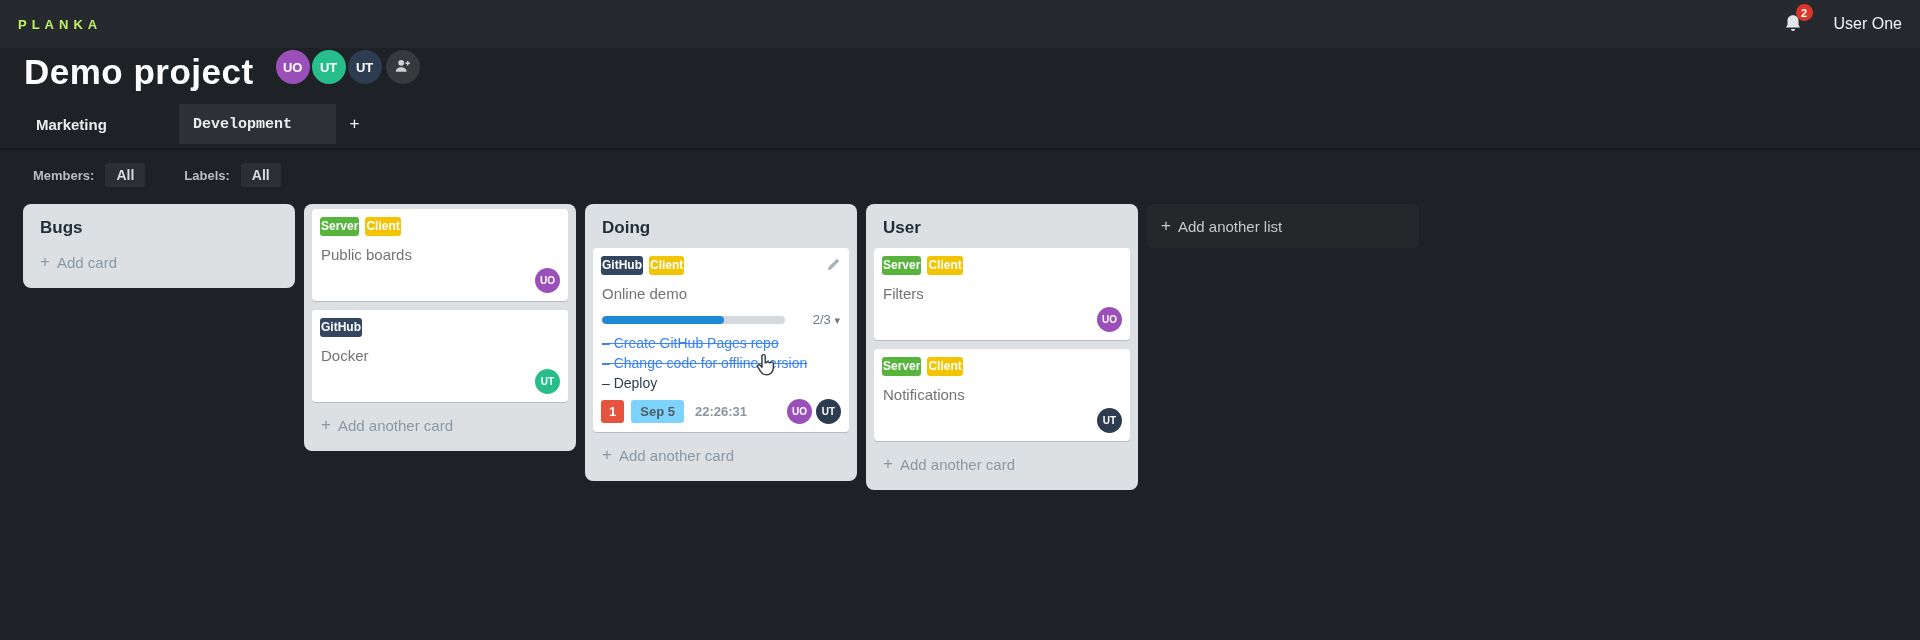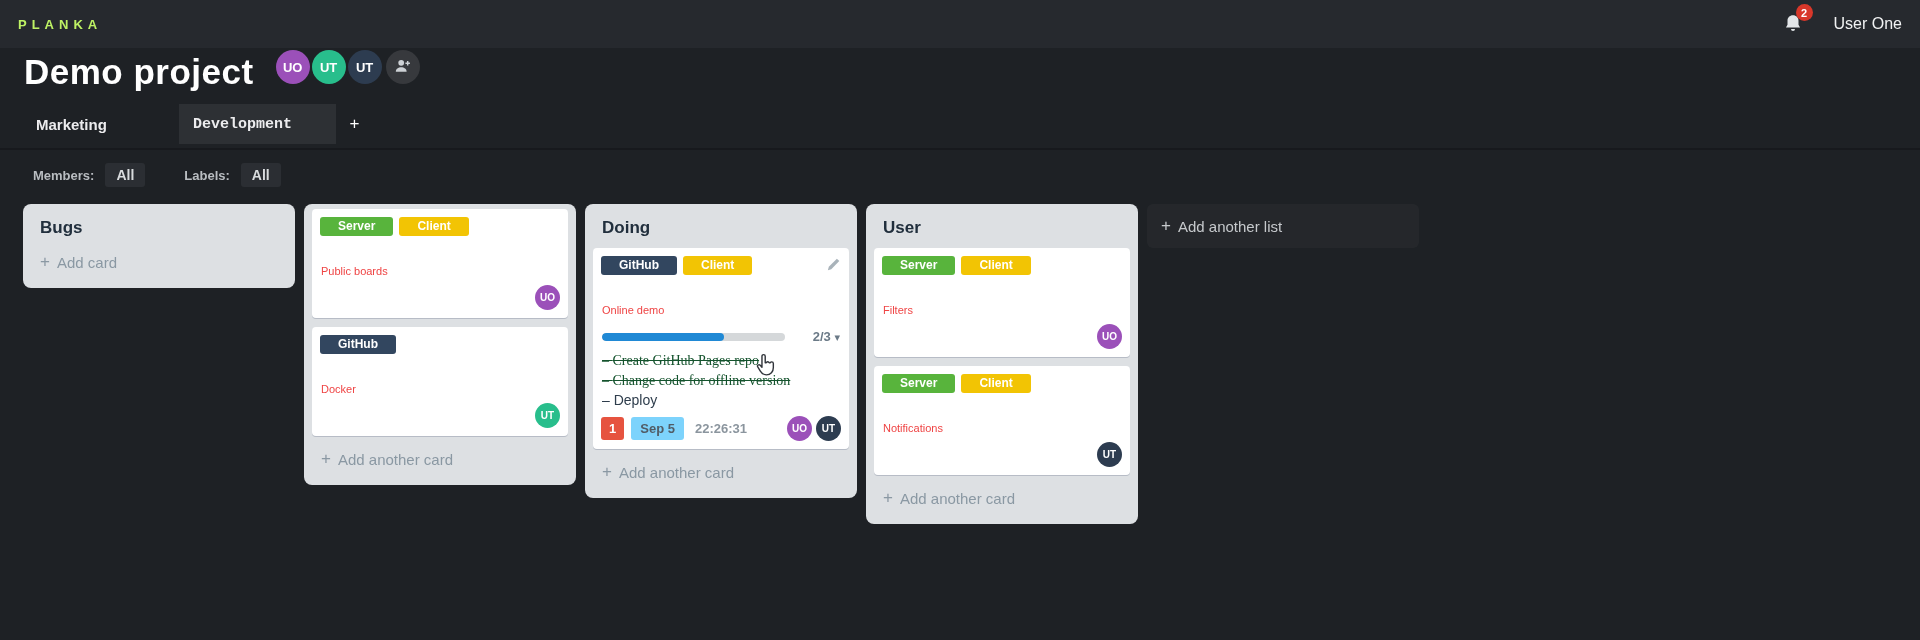--- a/index.html
+++ b/index.html
@@ -73,41 +73,41 @@
     color:#8a98a3; font-size:15px; padding:4px 9px 8px; cursor:pointer; display:flex; align-items:center;
     background:none; border:none; width:100%; text-align:left;
   }
   .plus-icon { font-size:17px; margin-right:7px; color:inherit; font-weight:normal; }
   .card {
     position:relative; background:#fff; border-radius:4px; padding:8px;
     box-shadow:0 1px 0 rgba(9,30,66,.18); margin-bottom:9px; cursor:pointer;
   }
   .label-row { display:flex; flex-wrap:wrap; }
   .label-chip {
-    color:#fff; font-size:12px; font-weight:bold; padding:3px 18px;
+    color:#fff; font-size:12px; font-weight:bold; padding:3px 1px;
     border-radius:3px; margin:0 6px 2px 0; line-height:13px;
   }
-  .card-title { color:#ef4444; font-size:11px; margin:24px 1px 4px; line-height:19px; }
+  .card-title { color:#737373; font-size:15px; margin:7px 1px 4px; line-height:19px; }
   .card-members { display:flex; justify-content:flex-end; margin-top:3px; }
   .avatar-sm {
     width:25px; height:25px; border-radius:50%; color:#fff; font-weight:bold; font-size:10px;
     display:flex; align-items:center; justify-content:center; margin-left:4px;
   }
   .edit-card-btn { position:absolute; top:9px; right:8px; background:none; border:none; cursor:pointer; }
   .edit-card-btn svg { width:15px; height:15px; }
 
   
   .progress-row { display:flex; align-items:center; margin:9px 1px 7px; }
   .progress-track { flex:1; height:8px; background:#d5d8da; border-radius:4px; overflow:hidden; }
   .progress-fill { height:8px; border-radius:4px; }
-  .progress-summary { color:#6b7a87; font-size:13px; margin-left:28px; cursor:pointer; white-space:nowrap;font-weight:bold; }
+  .progress-summary { color:#6b7a87; font-size:13px; margin-left:28px; cursor:pointer; white-space:nowrap; }
   .chevron { font-size:11px; color:#6b7a87; }
   .task-line { font-size:14px; color:#2e3d4c; line-height:19px; margin:1px 1px; }
   .task-line::before { content:"–  "; }
-  .task-line.done { color:#14532d; text-decoration:line-through;font-family:Liberation Serif, serif; }
+  .task-line.done { color:#3b82f6; text-decoration:line-through; }
   .badge-row { display:flex; align-items:center; margin-top:6px; }
   .badge-red {
     background:#e6533f; color:#fff; font-size:13px; font-weight:bold;
     padding:4px 8px; border-radius:3px;
   }
   .badge-date {
     background:#7dd3fc; color:#515c66; font-size:13px; font-weight:bold;
     padding:4px 9px; border-radius:3px; margin-left:7px;
   }
   .badge-timer { color:#8b959e; font-size:13px; font-weight:bold; margin-left:11px; }

